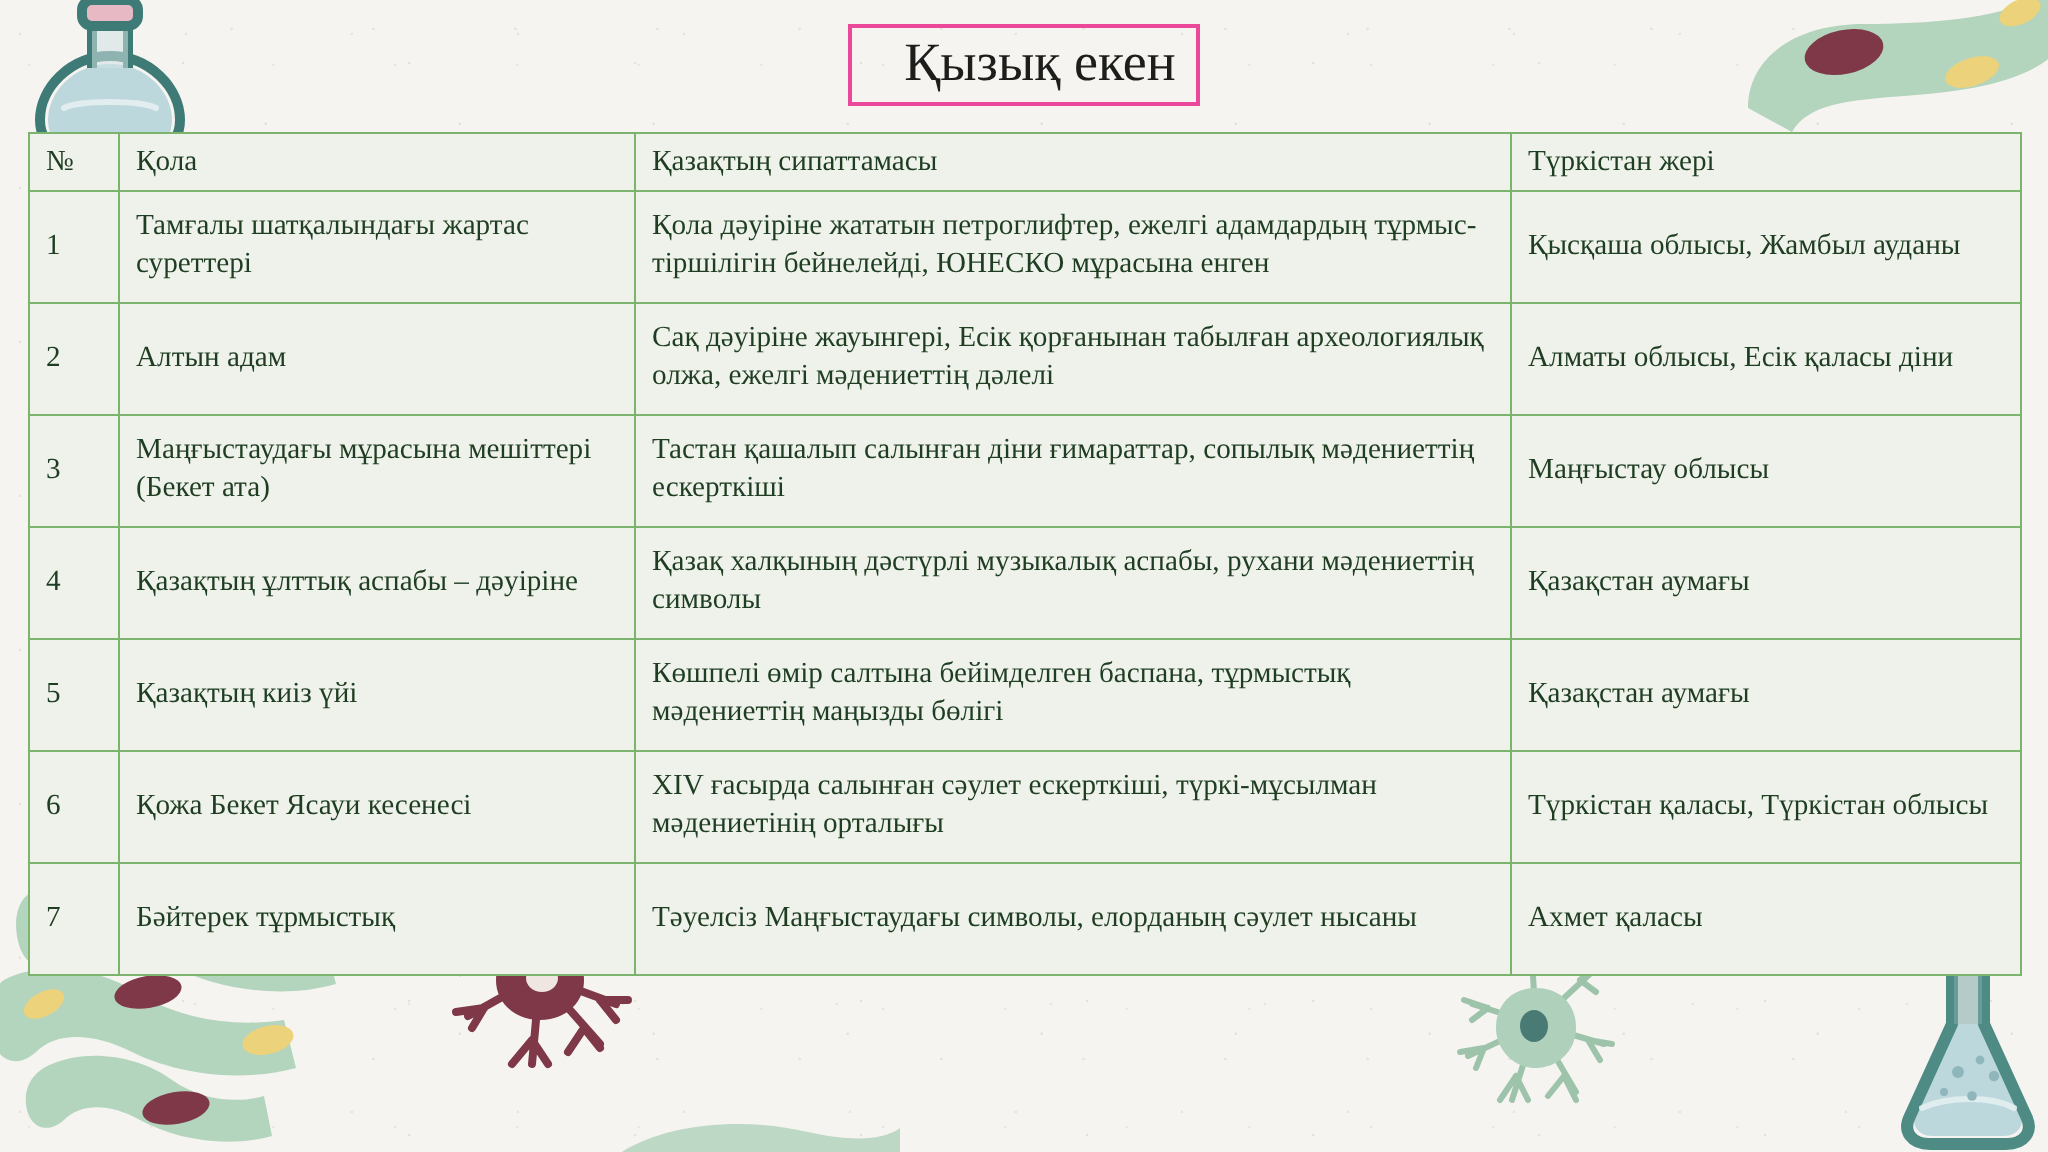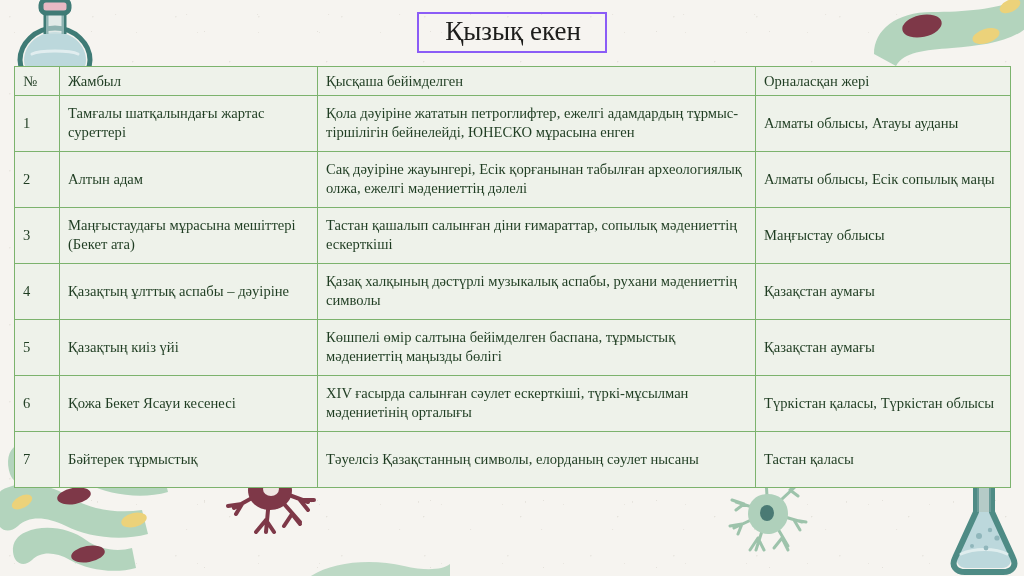--- a/index.html
+++ b/index.html
@@ -43,22 +43,22 @@
   #title-wrap {
     position: absolute;
     left: 0;
     right: 0;
     top: 12px;
     text-align: center;
     z-index: 4;
   }
   #title-box {
     display: inline-block;
-    border: 2px solid #8b5cf6;
-    padding: 2px 24px 4px 26px;
+    border: 2px solid #ec4899;
+    padding: 2px 10px 4px 26px;
     background: rgba(255,255,255,0.0);
   }
   #title-text {
     font-size: 27px;
     color: #1d1d1b;
     line-height: 1.15;
     white-space: nowrap;
     font-family: "Liberation Serif", "DejaVu Serif", serif;
   }
 
@@ -222,37 +222,37 @@
   <table id="facts-table">
     <colgroup>
       <col class="col-num">
       <col class="col-name">
       <col class="col-desc">
       <col class="col-place">
     </colgroup>
     <thead>
       <tr>
         <th>№</th>
-        <th>Жамбыл</th>
-        <th>Қысқаша бейімделген</th>
-        <th>Орналасқан жері</th>
+        <th>Қола</th>
+        <th>Қазақтың сипаттамасы</th>
+        <th>Түркістан жері</th>
       </tr>
     </thead>
     <tbody id="facts-tbody">
         <tr>
           <td>1</td>
           <td>Тамғалы шатқалындағы жартас суреттері</td>
           <td>Қола дәуіріне жататын петроглифтер, ежелгі адамдардың тұрмыс-тіршілігін бейнелейді, ЮНЕСКО мұрасына енген</td>
-          <td>Алматы облысы, Атауы ауданы</td>
+          <td>Қысқаша облысы, Жамбыл ауданы</td>
         </tr>
         <tr>
           <td>2</td>
           <td>Алтын адам</td>
           <td>Сақ дәуіріне жауынгері, Есік қорғанынан табылған археологиялық олжа, ежелгі мәдениеттің дәлелі</td>
-          <td>Алматы облысы, Есік сопылық маңы</td>
+          <td>Алматы облысы, Есік қаласы діни</td>
         </tr>
         <tr>
           <td>3</td>
           <td>Маңғыстаудағы мұрасына мешіттері (Бекет ата)</td>
           <td>Тастан қашалып салынған діни ғимараттар, сопылық мәдениеттің ескерткіші</td>
           <td>Маңғыстау облысы</td>
         </tr>
         <tr>
           <td>4</td>
           <td>Қазақтың ұлттық аспабы – дәуіріне</td>
@@ -267,18 +267,18 @@
         </tr>
         <tr>
           <td>6</td>
           <td>Қожа Бекет Ясауи кесенесі</td>
           <td>XIV ғасырда салынған сәулет ескерткіші, түркі-мұсылман мәдениетінің орталығы</td>
           <td>Түркістан қаласы, Түркістан облысы</td>
         </tr>
         <tr>
           <td>7</td>
           <td>Бәйтерек тұрмыстық</td>
-          <td>Тәуелсіз Қазақстанның символы, елорданың сәулет нысаны</td>
-          <td>Тастан қаласы</td>
+          <td>Тәуелсіз Маңғыстаудағы символы, елорданың сәулет нысаны</td>
+          <td>Ахмет қаласы</td>
         </tr>
       </tbody>
   </table>
 </div>
 
 </body></html>

